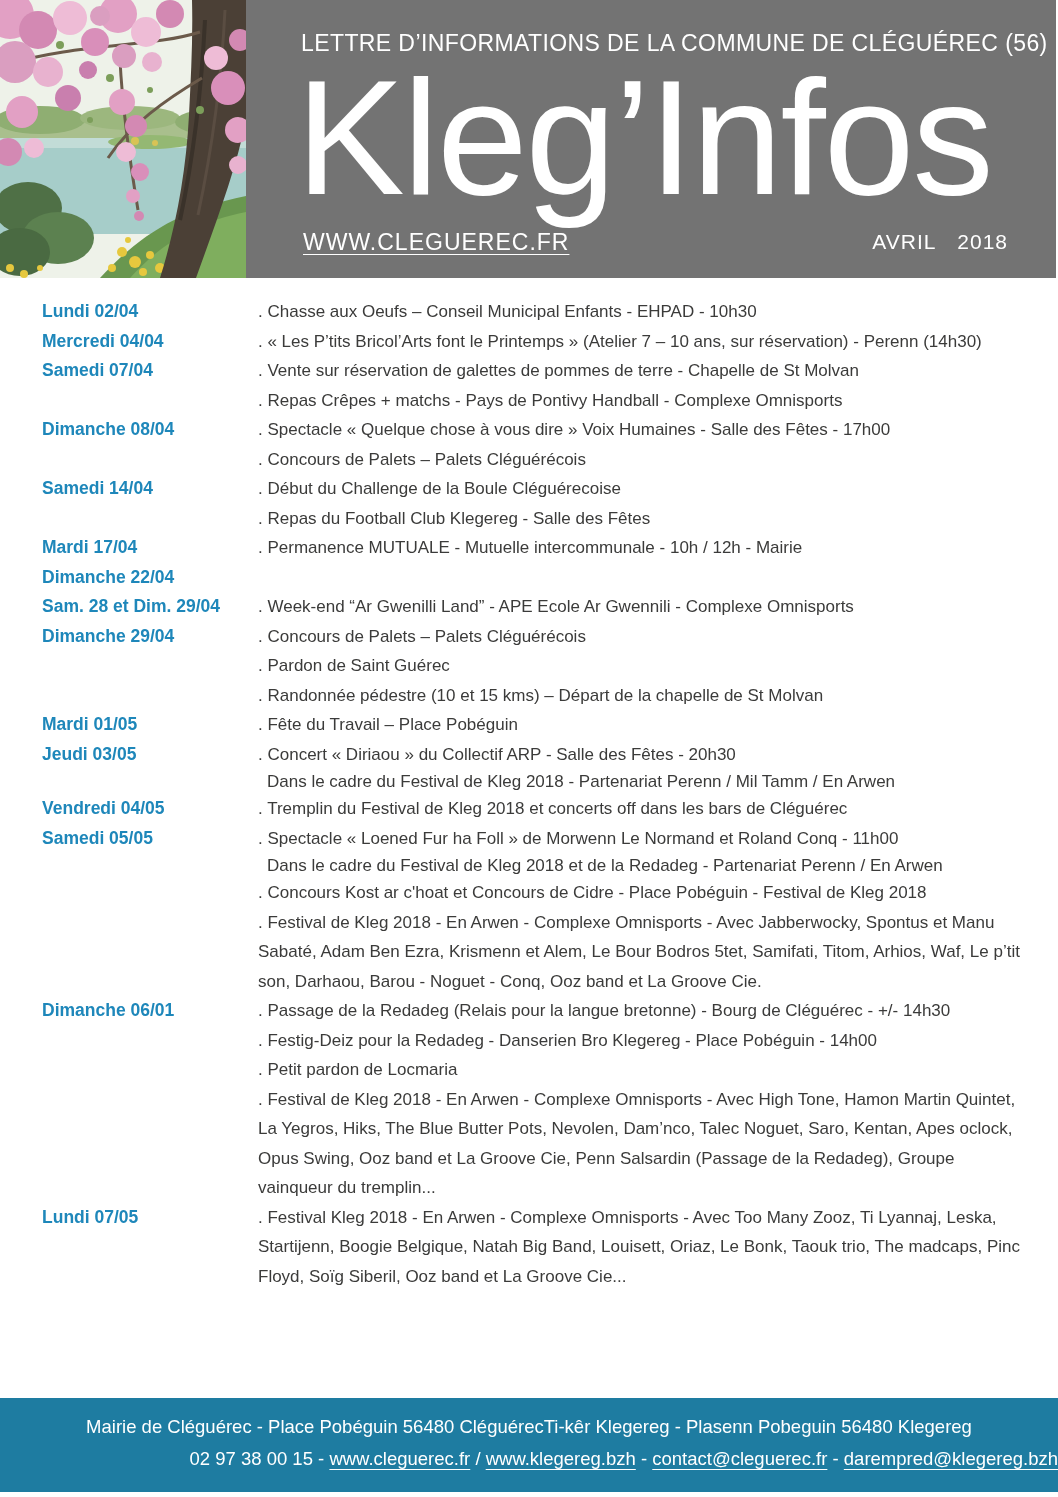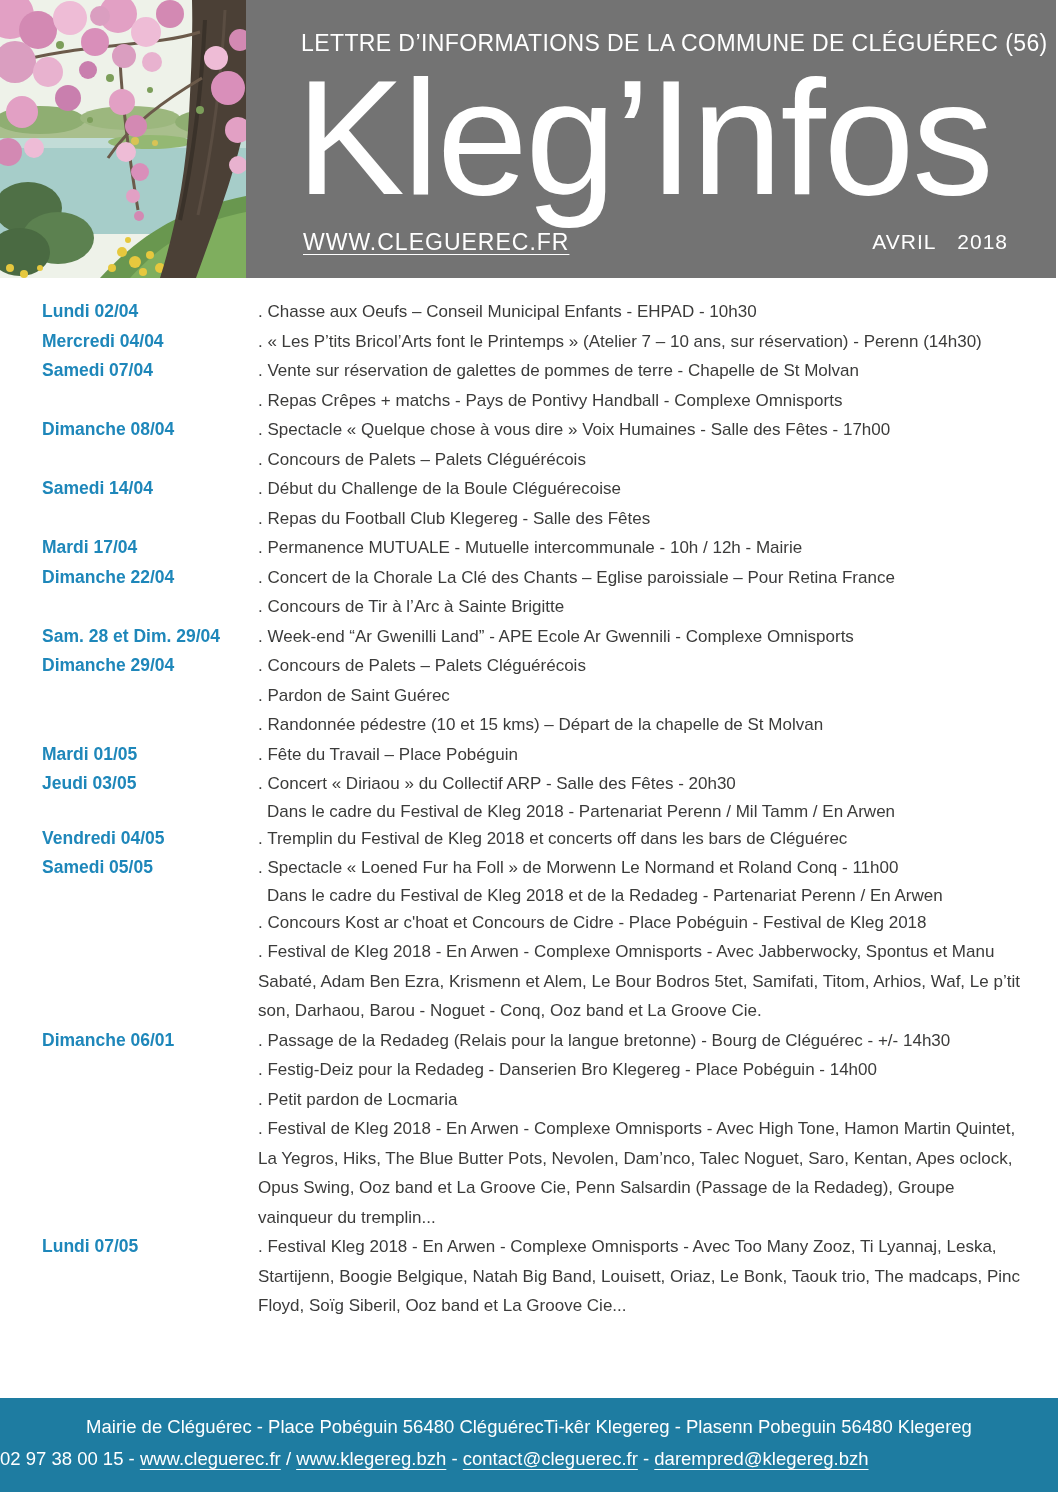--- a/index.html
+++ b/index.html
@@ -58,21 +58,21 @@
   .footer{
     position:absolute;top:1398px;left:0;width:1058px;height:94px;
     background:#1e7ca1;color:#ffffff;
   }
   .footer-line1{
     position:absolute;top:18px;left:66px;right:66px;
     display:flex;justify-content:center;
     font-size:18.5px;
   }
   .footer-line2{
-    position:absolute;top:50px;left:0;right:0;text-align:left;
+    position:absolute;top:50px;left:0;right:0;text-align:right;
     font-size:18.5px;
   }
   .footer-link{
     text-decoration:underline;text-underline-offset:4px;text-decoration-thickness:1px;
     cursor:pointer;
   }
 </style>
 </head>
 <body>
 
@@ -210,24 +210,20 @@
       </div>
     </div>
     <div class="agenda-row">
       <div class="agenda-date">Mardi 17/04</div>
       <div class="agenda-events">
         <div class="event-line">. Permanence MUTUALE - Mutuelle intercommunale - 10h / 12h - Mairie</div>
       </div>
     </div>
     <div class="agenda-row">
       <div class="agenda-date">Dimanche 22/04</div>
-      <div class="agenda-events">
-        <div class="event-line">. Concert de la Chorale La Clé des Chants – Eglise paroissiale – Pour Retina France</div>
-        <div class="event-line">. Concours de Tir à l’Arc à Sainte Brigitte</div>
-      </div>
     </div>
     <div class="agenda-row">
       <div class="agenda-date">Sam. 28 et Dim. 29/04</div>
       <div class="agenda-events">
         <div class="event-line">. Week-end “Ar Gwenilli Land” - APE Ecole Ar Gwennili - Complexe Omnisports</div>
       </div>
     </div>
     <div class="agenda-row">
       <div class="agenda-date">Dimanche 29/04</div>
       <div class="agenda-events">

